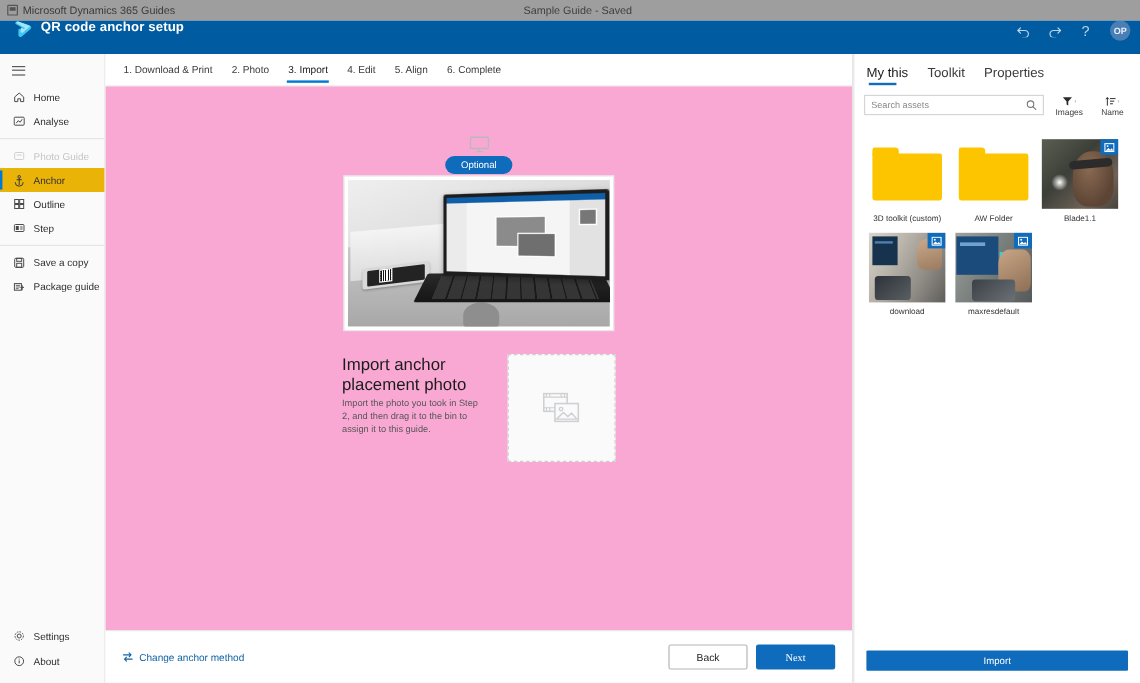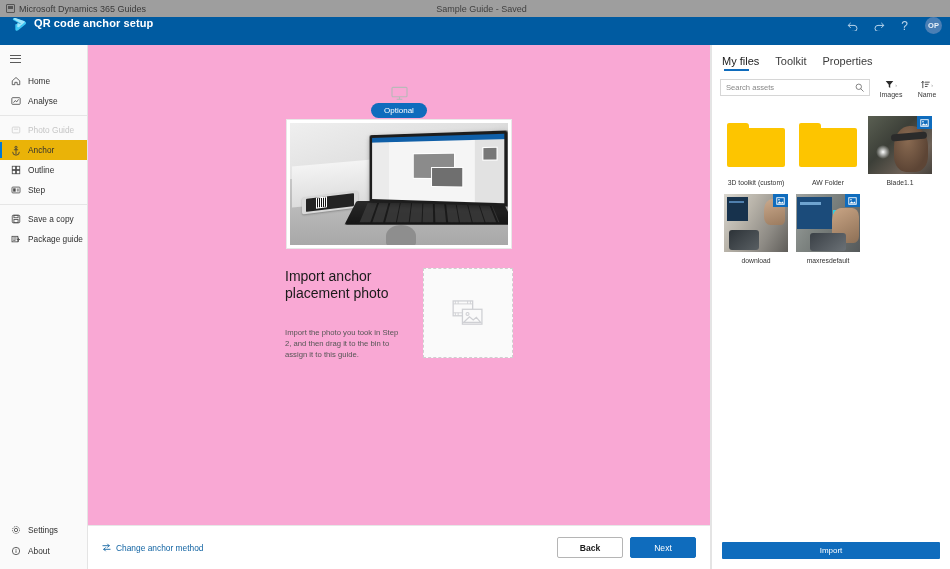--- a/index.html
+++ b/index.html
@@ -151,21 +151,21 @@
       repeating-linear-gradient(0deg, #3a3a3a 0 16%, #1a1a1a 16% 18%); opacity:.85;}
   .hp-hand { position:absolute; left:44%; bottom:-2px; width:30px; height:22px; background:#8e8e8e;
            border-radius: 50% 50% 20% 20%; }
 
   .info-row {
     display: flex; align-items: flex-start; gap: 0; margin-top: 20px;
     width: 228px;
   }
   .info-text { width: 124px; }
   .info-title {
-    font-size: 14px; color: #1b1b1b; line-height: 17px; font-weight: 400; margin-bottom: 25px;
+    font-size: 14px; color: #1b1b1b; line-height: 17px; font-weight: 400; margin-bottom: 1px;
   }
   .info-desc { font-size: 7.7px; color: #555; line-height: 11px; }
   .dropzone {
     width: 90px; height: 90px; border: 1px dashed #cfcfcf; background: #fafafa;
     display:flex; align-items:center; justify-content:center; margin-left: 18px;
     flex: 0 0 90px;
   }
 
   
   .center-footer {
@@ -173,22 +173,22 @@
     display: flex; align-items: center; padding: 0 14px; flex: 0 0 44px;
   }
   .change-link {
     display:flex; align-items:center; gap:5px; color:#1264a3; font-size:8.4px; cursor:pointer;
   }
   .footer-spacer { flex: 1; }
   .btn {
     font-size: 8.6px; height: 21px; min-width: 66px; border-radius: 2px;
     display:flex; align-items:center; justify-content:center; cursor:pointer;
   }
-  .btn-secondary { background:#fff; border:1px solid #b5b5b5; color:#1b1b1b; margin-right: 7px; font-weight: bold; }
-  .btn-primary { background:#0f6cbd; border:1px solid #0f6cbd; color:#fff; }
+  .btn-secondary { background:#fff; border:1px solid #b5b5b5; color:#1b1b1b; margin-right: 7px; }
+  .btn-primary { background:#0f6cbd; border:1px solid #0f6cbd; color:#fff;font-family:Liberation Serif, serif; }
 
   
   .rightpanel {
     width: 239px; flex: 0 0 239px; background:#fff; display:flex; flex-direction:column;
     border-left: 1px solid #e4e4e4;
   }
   .rp-tabs { display:flex; gap: 16px; padding: 10px 10px 0 10px; flex: 0 0 auto; }
   .rp-tab { font-size: 11px; color:#3b3b3b; padding-bottom:5px; position:relative; cursor:pointer; }
   .rp-tab.active { color:#1b1b1b; }
   .rp-tab.active:after {
@@ -423,20 +423,28 @@
                 <circle cx="6" cy="3.8" r=".6" fill="#4a4a4a"></circle>
               </svg>
           </span>
           <span>About</span>
         </div>
       </div>
     </div>
 
     <div class="center">
 
+      <div class="steps">
+        <div class="step">1. Download &amp; Print</div>
+        <div class="step">2. Photo</div>
+        <div class="step active">3. Import</div>
+        <div class="step">4. Edit</div>
+        <div class="step">5. Align</div>
+        <div class="step">6. Complete</div>
+      </div>
 
       <div class="canvas">
         <div class="card-area">
 
           <div class="mon-icon">
             <svg width="17" height="15" viewBox="0 0 18 16">
               <rect x="1" y="1.5" width="16" height="10" rx="1" fill="none" stroke="#b9b9b9" stroke-width="1.2"></rect>
               <path d="M6 14.2 H12" stroke="#b9b9b9" stroke-width="1.2"></path>
               <path d="M9 11.5 V14.2" stroke="#b9b9b9" stroke-width="1.2"></path>
             </svg>
@@ -500,21 +508,21 @@
         </div>
         <div class="footer-spacer"></div>
         <div class="btn btn-secondary">Back</div>
         <div class="btn btn-primary">Next</div>
       </div>
 
     </div>
 
     <div class="rightpanel">
       <div class="rp-tabs">
-        <div class="rp-tab active">My files</div>
+        <div class="rp-tab active">My this</div>
         <div class="rp-tab">Toolkit</div>
         <div class="rp-tab">Properties</div>
       </div>
 
       <div class="rp-toolbar">
         <div class="search-box">
           <input type="text" placeholder="Search assets" style="">
           <span>
             <svg width="9" height="9" viewBox="0 0 10 10">
               <circle cx="4.2" cy="4.2" r="3" fill="none" stroke="#777" stroke-width="1"></circle>

